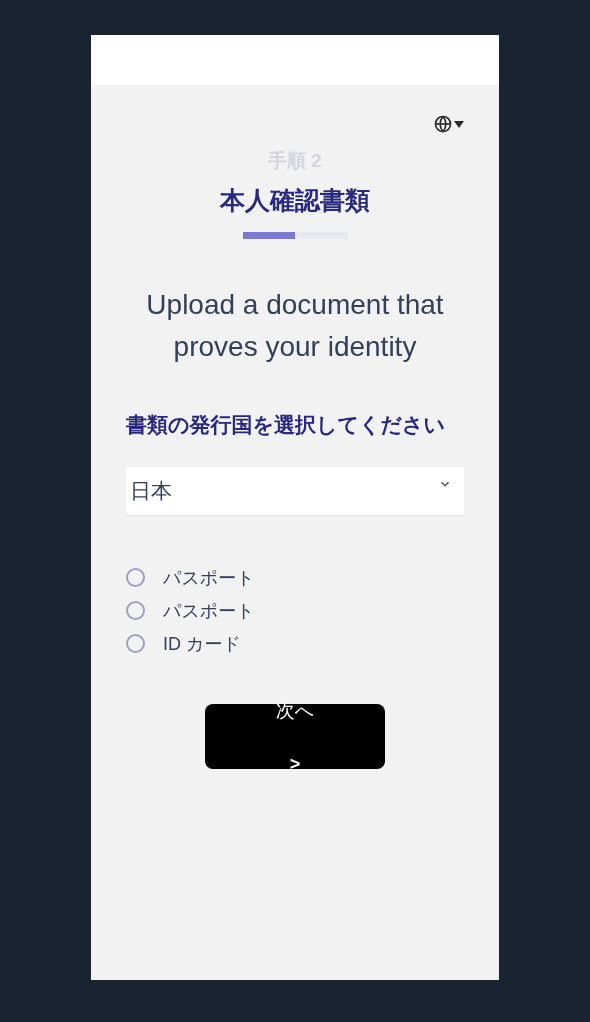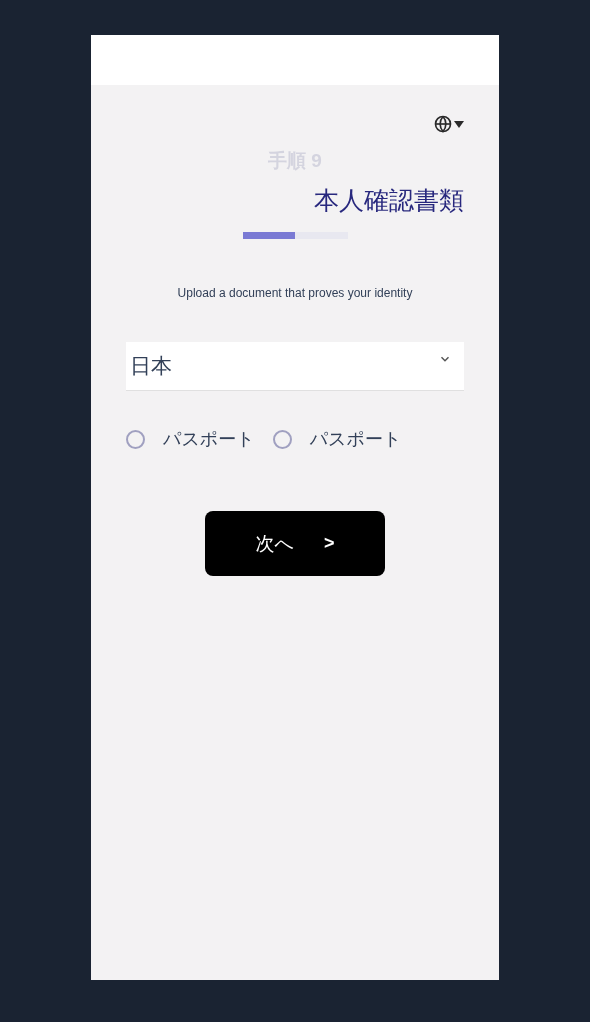--- a/index.html
+++ b/index.html
@@ -48,77 +48,77 @@
       border-top: 7px solid #2a2a2a;
     }
     .step-label {
       text-align: center;
       color: #d4d4df;
       font-weight: 700;
       font-size: 19px;
       margin-bottom: 10px;
     }
     .main-title {
-      text-align: right;
+      text-align: center;
       color: #28287e;
-      font-weight: 400;
+      font-weight: 700;
       font-size: 25px;
       margin-bottom: 15px;
     }
     .progress-bar {
       width: 105px;
       height: 7px;
       background-color: #e8e8f0;
       margin: 0 auto 45px auto;
       position: relative;
     }
     .progress-fill {
       width: 50%;
       height: 100%;
       background-color: #7a7ad4;
     }
     .subtitle {
       text-align: center;
       color: #324058;
-      font-size: 12px;
+      font-size: 28px;
       font-weight: 400;
       line-height: 1.5;
       margin-bottom: 40px;
     }
     .section-label {
       color: #28287e;
       font-weight: 700;
       font-size: 21px;
       line-height: 1.6;
       margin-bottom: 25px;
     }
     .country-select {
       background-color: #ffffff;
       border: none;
       border-bottom: 1px solid #e0e0e0;
       padding: 10px 12px 10px 4px;
       display: flex;
       justify-content: space-between;
       align-items: flex-start;
-      margin-bottom: 36px;
+      margin-bottom: 50px;
       cursor: pointer;
     }
     .country-value {
       color: #324058;
       font-size: 21px;
     }
     .chevron-down {
       width: 14px;
       height: 14px;
     }
     .radio-group {
       display: flex;
-      flex-direction: row;
-      gap: 18px;
-      margin-bottom: 60px;
+      flex-direction: column;
+      gap: 9px;
+      margin-bottom: 48px;
     }
     .radio-item {
       display: flex;
       align-items: center;
       gap: 18px;
       cursor: pointer;
     }
     .radio-circle {
       width: 19px;
       height: 19px;
@@ -138,20 +138,21 @@
       width: 180px;
       height: 65px;
       display: flex;
       align-items: center;
       justify-content: center;
       gap: 30px;
       margin: 0 auto;
       cursor: pointer;
       font-size: 19px;
       font-weight: 500;
+      flex-direction: column;
     }
     .next-chevron {
       font-size: 18px;
       font-weight: 700;
     }
   </style>
 </head>
 <body>
 
 <div class="card">
@@ -159,48 +160,53 @@
 
     <div class="lang-selector">
       <svg class="globe-icon" viewBox="0 0 24 24" fill="none" stroke="#2a2a2a" stroke-width="2.2">
         <circle cx="12" cy="12" r="10"></circle>
         <line x1="2" y1="12" x2="22" y2="12"></line>
         <path d="M12 2 a15 15 0 0 1 0 20 a15 15 0 0 1 0 -20"></path>
       </svg>
       <div class="caret-icon"></div>
     </div>
 
-    <div class="step-label">手順 9</div>
+    <div class="step-label">手順 2</div>
 
     <div class="main-title">本人確認書類</div>
 
     <div class="progress-bar">
       <div class="progress-fill"></div>
     </div>
 
     <div class="subtitle">Upload a document that proves your identity</div>
 
+    <div class="section-label">書類の発行国を選択してください</div>
 
     <div class="country-select">
       <span class="country-value">日本</span>
       <svg class="chevron-down" viewBox="0 0 24 24" fill="none" stroke="#555" stroke-width="2.5">
         <polyline points="6 9 12 15 18 9"></polyline>
       </svg>
     </div>
 
 
     <div class="radio-group">
       <div class="radio-item">
         <div class="radio-circle"></div>
         <span class="radio-label">パスポート</span>
       </div>
       <div class="radio-item">
         <div class="radio-circle"></div>
         <span class="radio-label">パスポート</span>
       </div>
+      <div class="radio-item">
+        <div class="radio-circle"></div>
+        <span class="radio-label">ID カード</span>
+      </div>
     </div>
 
     <button class="next-button">
       <span>次へ</span>
       <span class="next-chevron">&gt;</span>
     </button>
 
   </div>
 </div>
 

